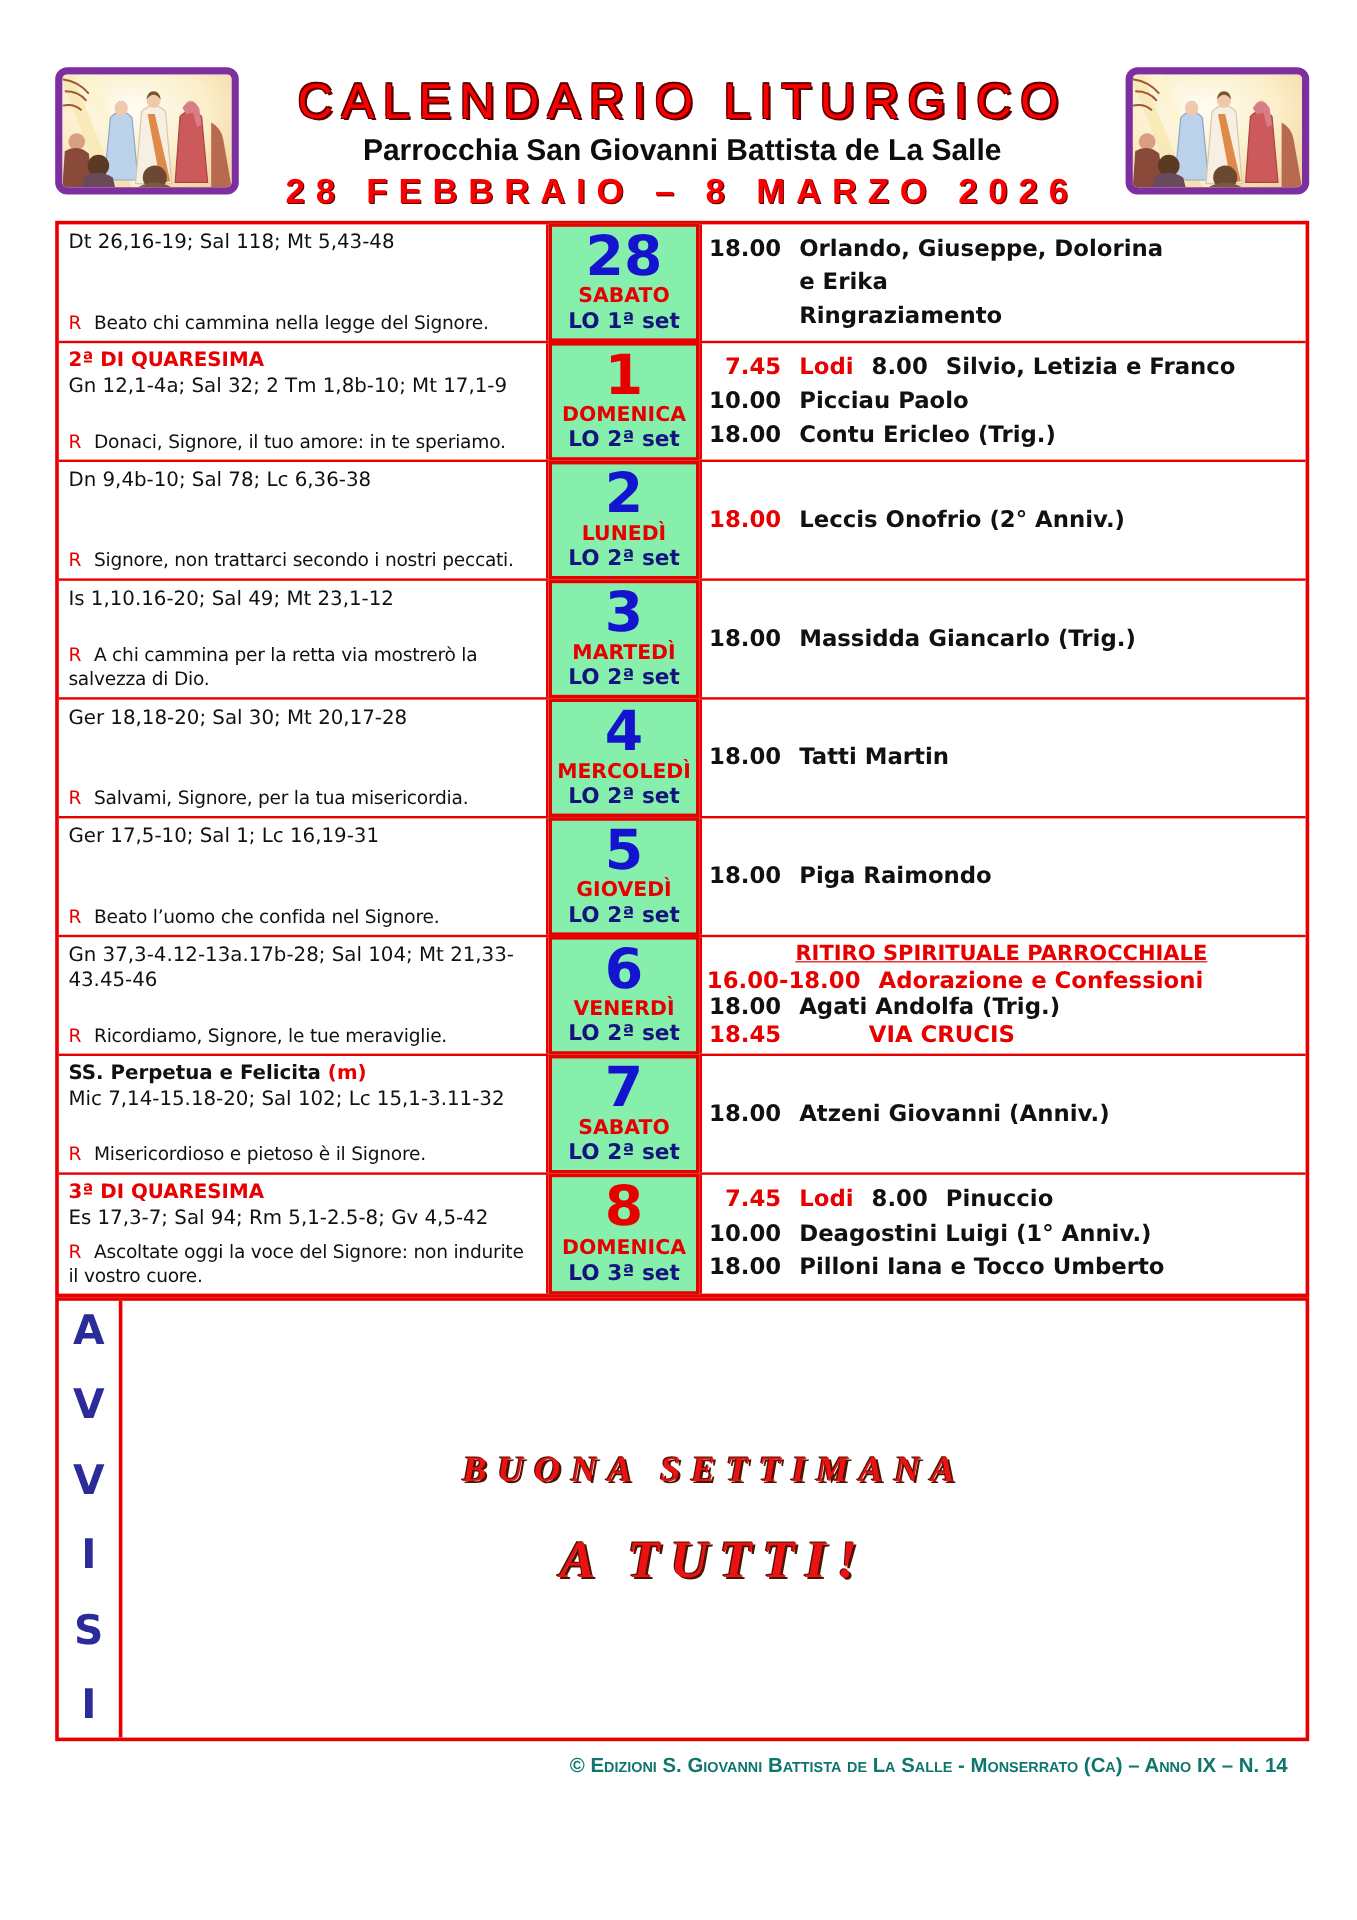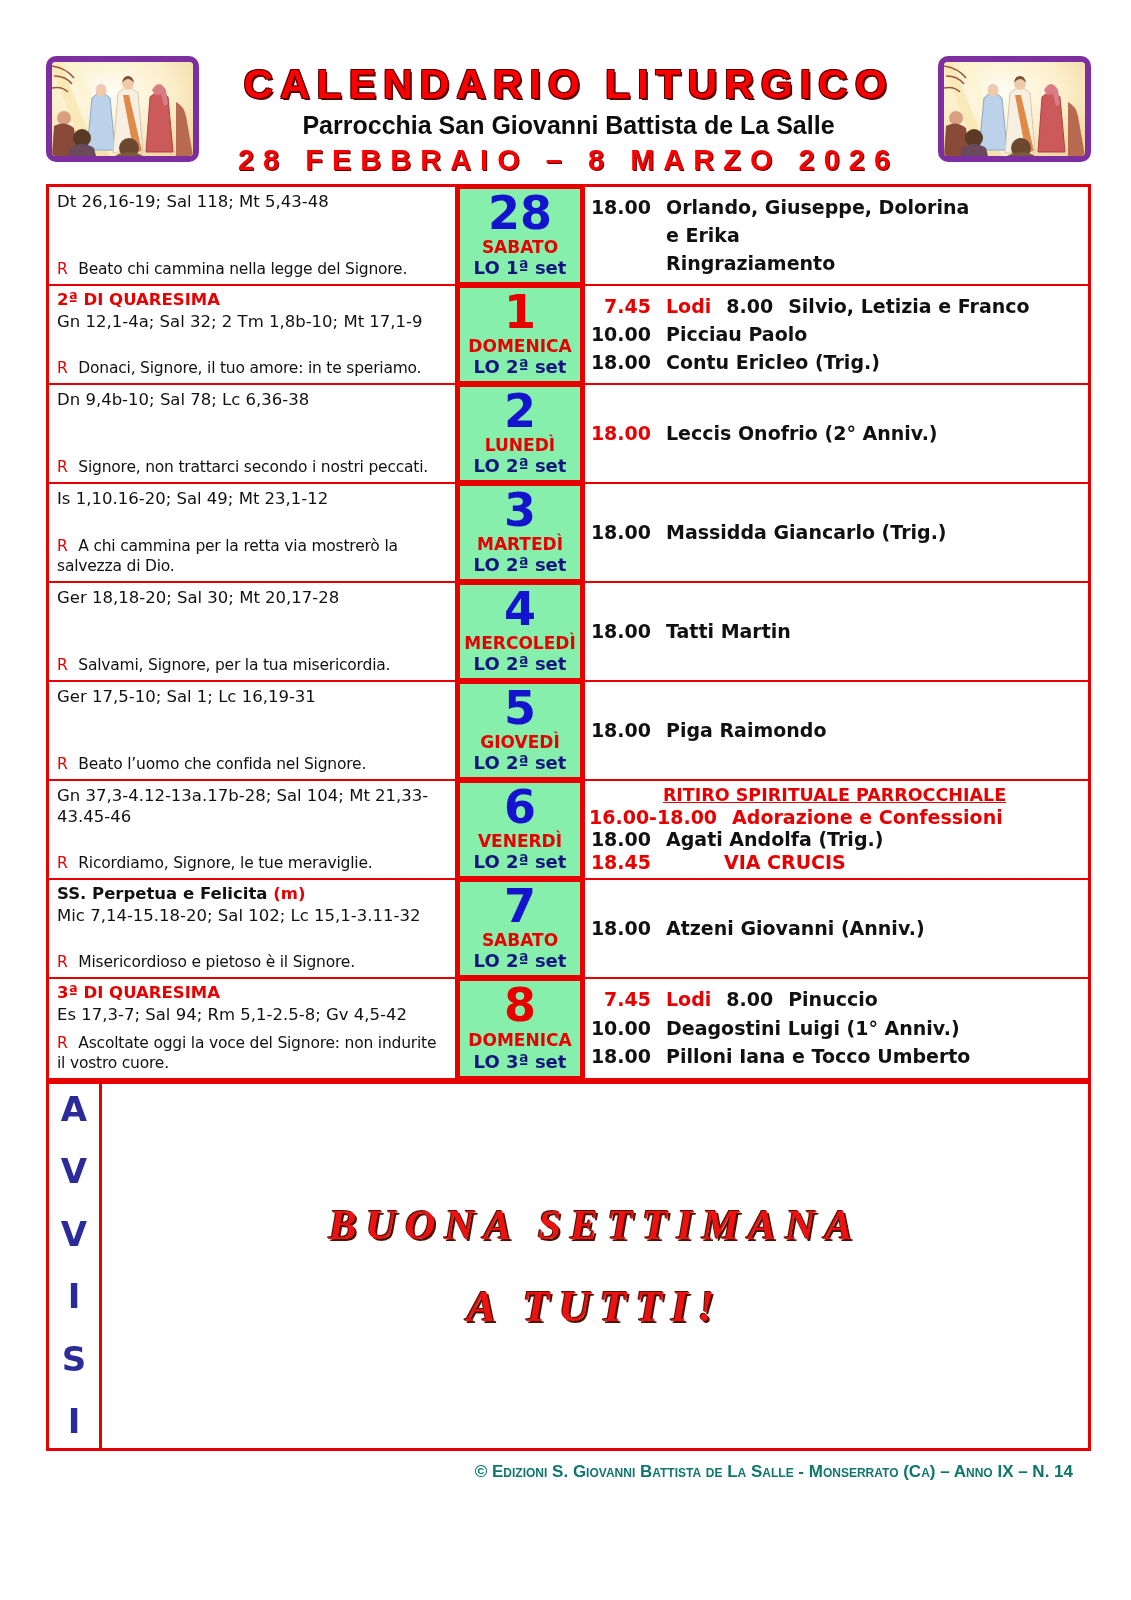--- a/index.html
+++ b/index.html
@@ -5,21 +5,21 @@
   html,body{margin:0;padding:0;background:#ffffff;}
   .page{width:1131px;height:1600px;background:#fff;position:relative;
         font-family:"DejaVu Sans",sans-serif;overflow:hidden;box-sizing:border-box;padding-top:56px;}
 
   
   .hdr{display:flex;justify-content:space-between;align-items:flex-start;margin:0 40px 7px 46px;}
   .holy-img{width:153px;height:106px;border:6px solid #7d2fa0;border-radius:10px;box-sizing:border-box;
             overflow:hidden;background:#fdf6e0;flex:0 0 auto;}
   .holy-img svg{display:block;width:100%;height:100%;}
   .hdr-titles{flex:1;text-align:center;padding-top:8px;}
-  .h-title{font-family:"Liberation Sans",sans-serif;font-weight:bold;font-size:41px;line-height:1;
+  .h-title{font-family:"Liberation Sans",sans-serif;font-weight:normal;font-size:41px;line-height:1;
            color:#fb0000;letter-spacing:7px;margin:0;
            text-shadow:2px 2px 0 #5a0000,-1px -1px 0 #5a0000,1px -1px 0 #5a0000,-1px 1px 0 #5a0000;}
   .h-sub{font-family:"Liberation Sans",sans-serif;font-weight:bold;font-size:25px;color:#0d0d0d;margin:6px 0 0;}
   .h-date{font-family:"Liberation Sans",sans-serif;font-weight:bold;font-size:29px;color:#fb0000;
           letter-spacing:9px;margin:4px 0 0;text-shadow:1px 1px 0 #5a0000;}
 
   
   .cal{margin:0 40px 0 46px;border:3px solid #e80000;}
   .row{display:grid;grid-template-columns:408px 126px 1fr;height:99px;border-bottom:2px solid #e80000;box-sizing:border-box;}
   .row:last-child{border-bottom:none;}
@@ -52,21 +52,21 @@
   .seg.gap-before{margin-left:58px;}
 
   
   .avvisi{margin:0 40px 0 46px;border:3px solid #e80000;height:370px;display:flex;box-sizing:border-box;}
   .avvisi-label{width:53px;border-right:3px solid #e80000;box-sizing:border-box;display:flex;flex-direction:column;
                 align-items:center;justify-content:space-between;padding:8px 0 10px;}
   .avvisi-letter{font-size:34px;font-weight:bold;color:#2b2b99;line-height:1;}
   .avvisi-body{flex:1;display:flex;flex-direction:column;align-items:center;justify-content:center;gap:32px;}
   .msg{font-family:"Liberation Serif",serif;font-style:italic;font-weight:bold;color:#ee1111;
        letter-spacing:9px;text-shadow:2px 2px 0 #4a1505,-1px -1px 0 #4a1505;}
-  .msg1{font-size:42px;}
+  .msg1{font-size:30px;}
   .msg2{font-size:44px;}
 
   
   .footer{margin:11px 40px 0 46px;text-align:right;padding-right:18px;font-family:"Liberation Sans",sans-serif;
           font-variant:small-caps;font-weight:bold;font-size:17px;color:#0f766e;}
 </style>
 </head>
 <body>
 
 <div class="page">

